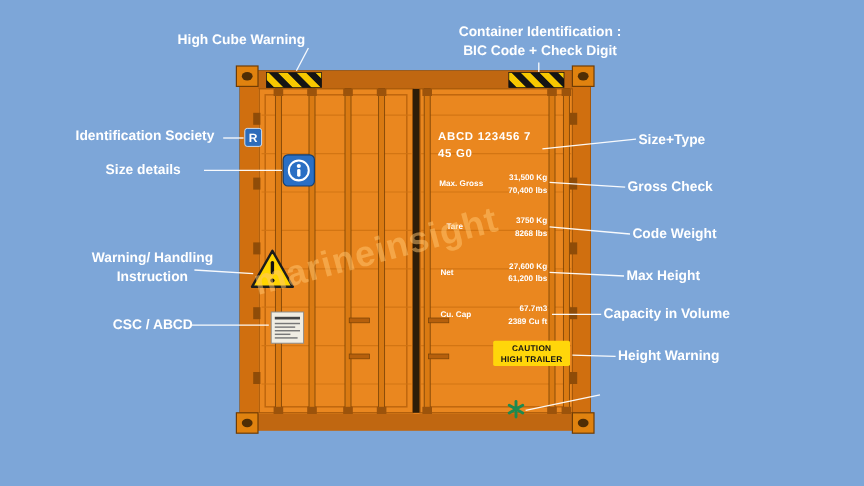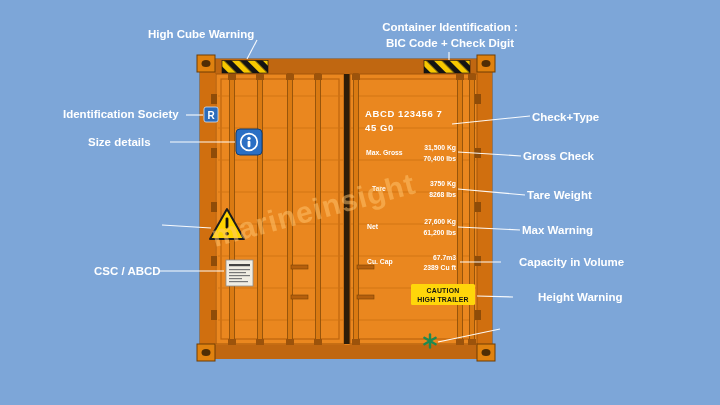--- a/index.html
+++ b/index.html
@@ -207,20 +207,24 @@
 
   <div class="watermark">marineinsight</div>
 
   <div class="lbl" style="left:148px;top:28px">High Cube Warning</div>
   <div class="lbl center" style="left:372px;top:20px;width:156px">
     <span>Container Identification :</span><br>
     <span>BIC Code + Check Digit</span>
   </div>
   <div class="lbl" style="left:63px;top:108px">Identification Society</div>
   <div class="lbl" style="left:88px;top:136px">Size details</div>
+  <div class="lbl center" style="left:66px;top:208px;width:122px">
+    <span>Warning/ Handling</span><br>
+    <span>Instruction</span>
+  </div>
   <div class="lbl" style="left:94px;top:265px">CSC / ABCD</div>
-  <div class="lbl" style="left:532px;top:111px">Check+Type</div>
+  <div class="lbl" style="left:532px;top:111px">Size+Type</div>
   <div class="lbl" style="left:523px;top:150px">Gross Check</div>
-  <div class="lbl" style="left:527px;top:189px">Tare Weight</div>
-  <div class="lbl" style="left:522px;top:224px">Max Warning</div>
-  <div class="lbl" style="left:519px;top:256px">Capacity in Volume</div>
-  <div class="lbl" style="left:538px;top:291px">Height Warning</div>
+  <div class="lbl" style="left:527px;top:189px">Code Weight</div>
+  <div class="lbl" style="left:522px;top:224px">Max Height</div>
+  <div class="lbl" style="left:503px;top:256px">Capacity in Volume</div>
+  <div class="lbl" style="left:515px;top:291px">Height Warning</div>
 </div>
 
 </body></html>

